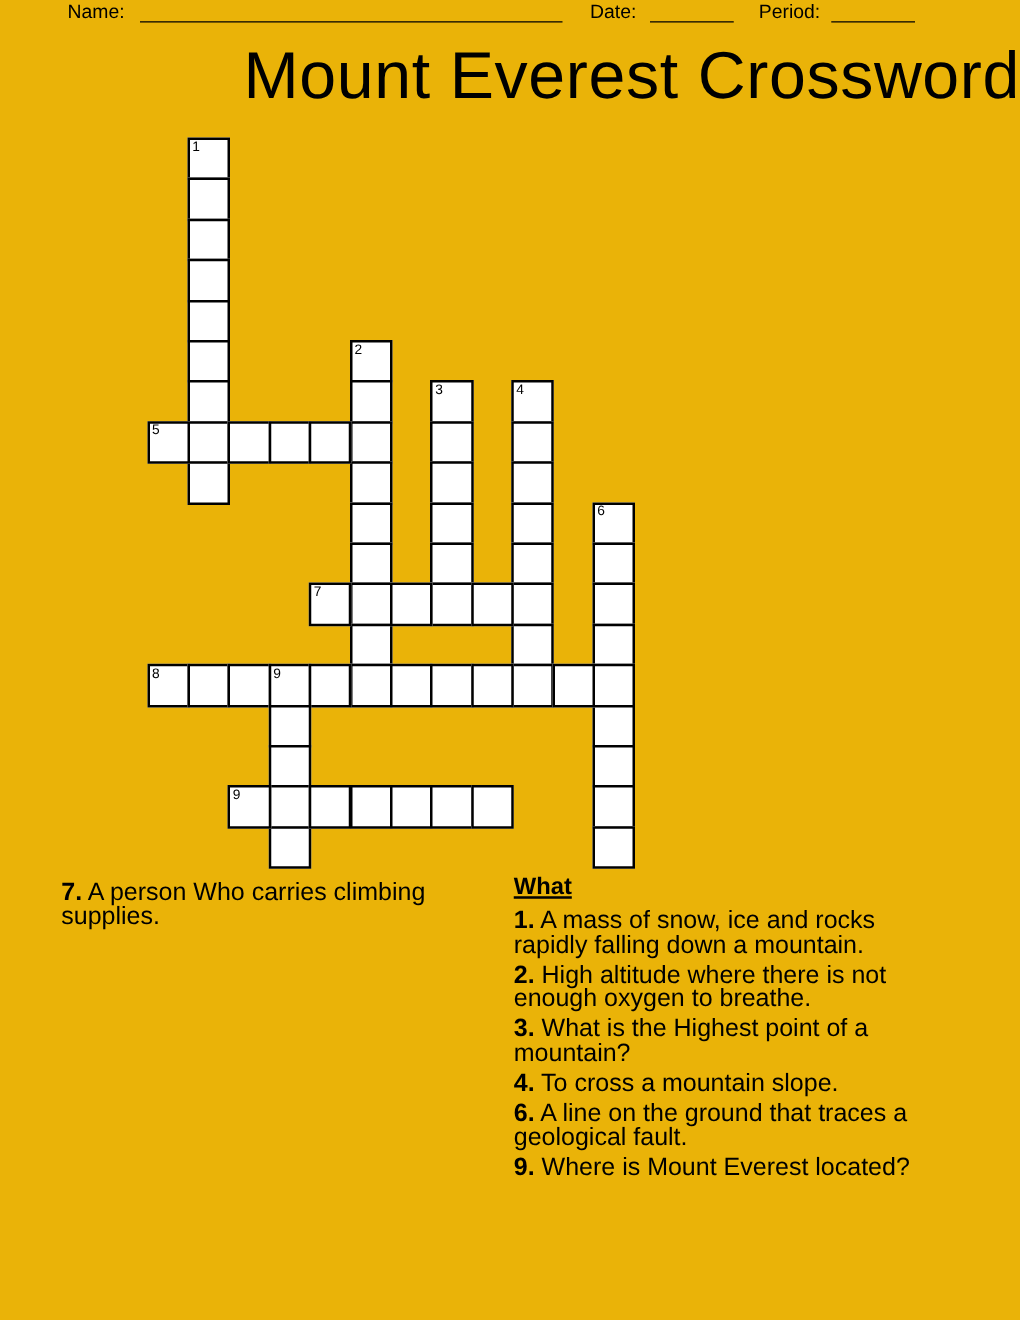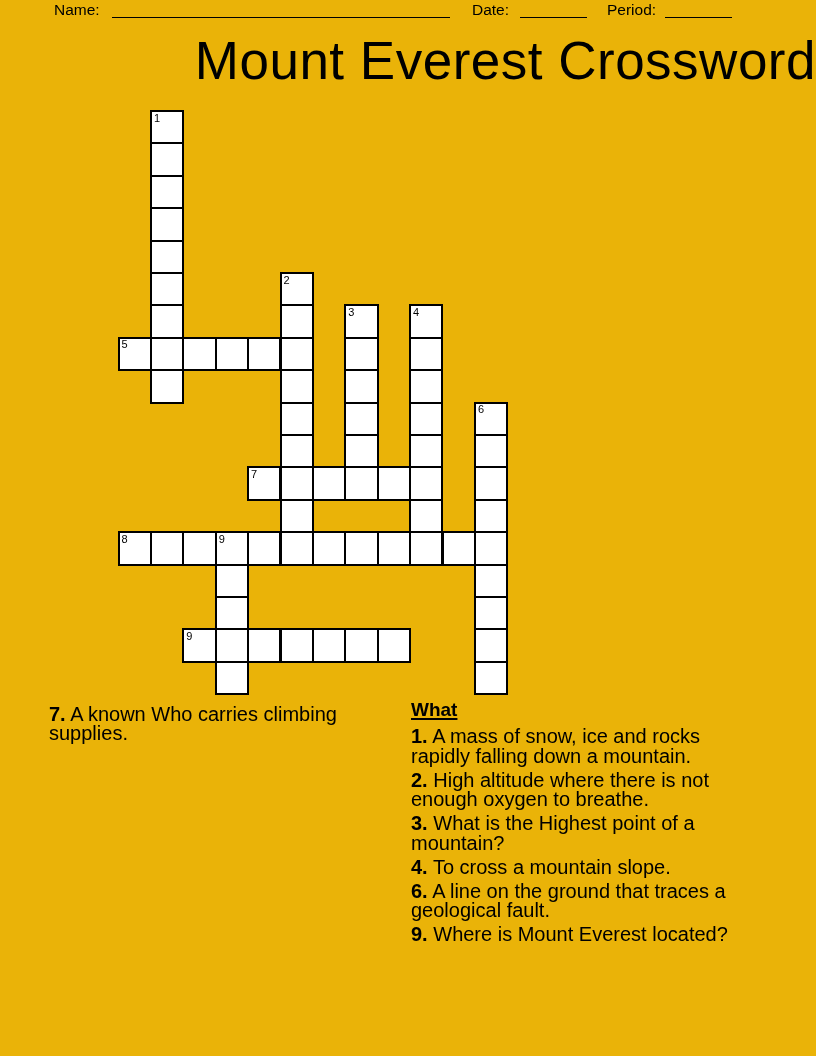--- a/index.html
+++ b/index.html
@@ -176,21 +176,21 @@
         <span class="cell-num">9</span>
       </div>
       <div class="cell" style="left: 247.1px; top: 628.4px; width: 34.4px; height: 34.4px; border-color: rgb(0, 0, 0); background: rgb(255, 255, 255);"></div>
       <div class="cell" style="left: 279.5px; top: 628.4px; width: 34.4px; height: 34.4px; border-color: rgb(0, 0, 0); background: rgb(255, 255, 255);"></div>
       <div class="cell" style="left: 311.9px; top: 628.4px; width: 34.4px; height: 34.4px; border-color: rgb(0, 0, 0); background: rgb(255, 255, 255);"></div>
       <div class="cell" style="left: 344.3px; top: 628.4px; width: 34.4px; height: 34.4px; border-color: rgb(0, 0, 0); background: rgb(255, 255, 255);"></div>
       <div class="cell" style="left: 376.7px; top: 628.4px; width: 34.4px; height: 34.4px; border-color: rgb(0, 0, 0); background: rgb(255, 255, 255);"></div>
     </div>
 
   <div class="clue-col clues-across">
-    <p class="clue"><span class="num">7.</span> <span class="txt">A known Who carries climbing supplies.</span></p>
+    <p class="clue"><span class="num">7.</span> <span class="txt">A person Who carries climbing supplies.</span></p>
   </div>
 
   <div class="clue-col clues-down">
     <h2>What</h2>
     <p class="clue"><span class="num">1.</span> <span class="txt">A mass of snow, ice and rocks rapidly falling down a mountain.</span></p>
     <p class="clue"><span class="num">2.</span> <span class="txt">High altitude where there is not enough oxygen to breathe.</span></p>
     <p class="clue"><span class="num">3.</span> <span class="txt">What is the Highest point of a mountain?</span></p>
     <p class="clue"><span class="num">4.</span> <span class="txt">To cross a mountain slope.</span></p>
     <p class="clue"><span class="num">6.</span> <span class="txt">A line on the ground that traces a geological fault.</span></p>
     <p class="clue"><span class="num">9.</span> <span class="txt">Where is Mount Everest located?</span></p>

